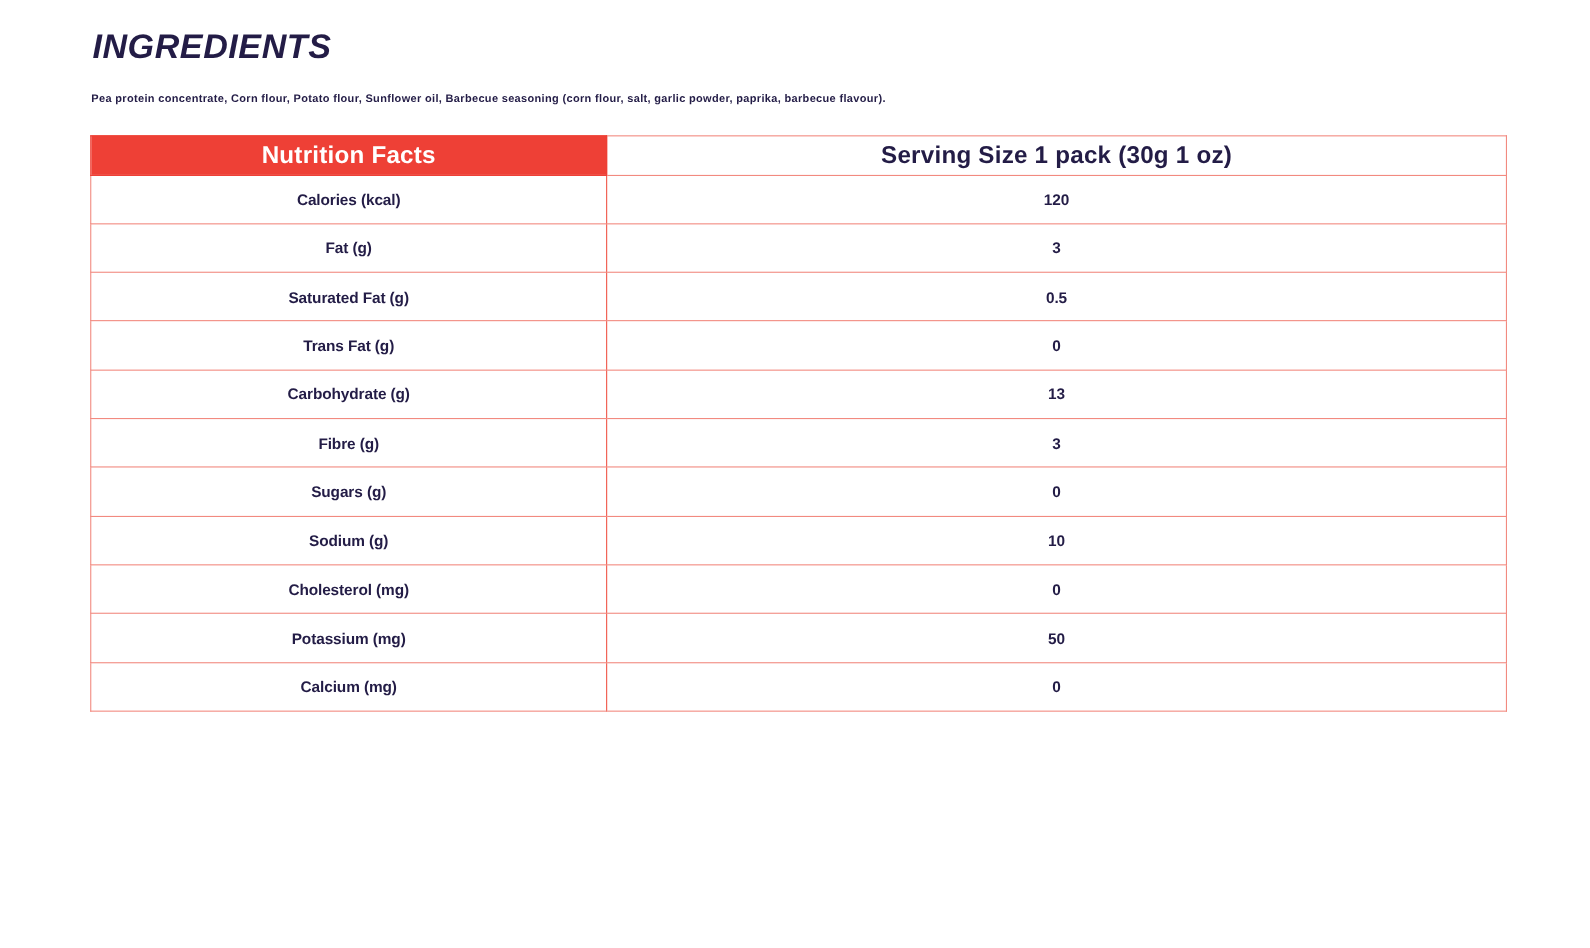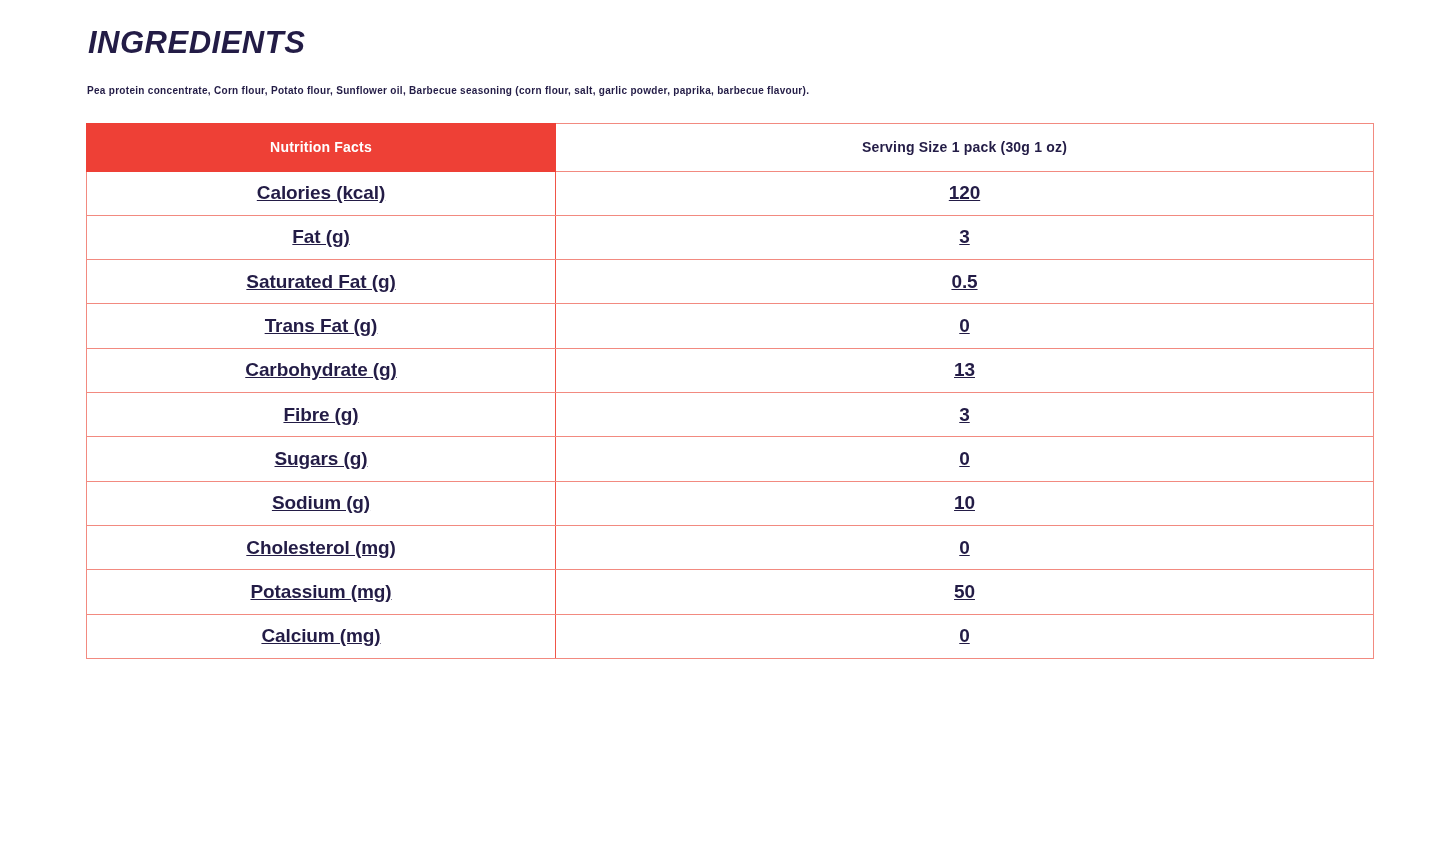--- a/index.html
+++ b/index.html
@@ -5,21 +5,21 @@
   * { box-sizing: border-box; }
   html, body { margin: 0; padding: 0; }
   body {
     width: 1445px;
     height: 862px;
     background: #ffffff;
     font-family: "Liberation Sans", sans-serif;
     color: var(--text-navy, #231C46);
     overflow: hidden;
   }
-  .page { padding: 27px 0 0 86px; }
+  .page { padding: 27px 0 0 38px; margin-left: 44px; }
 
   .title {
     margin: 0 0 0 2px;
     font-size: 31px;
     line-height: 1.05;
     font-weight: bold;
     font-style: italic;
     letter-spacing: 0.5px;
     color: var(--text-navy, #231C46);
   }
@@ -44,34 +44,33 @@
 
   .ntable th, .ntable td {
     border: 1px solid var(--border-mid, #F28A80);
     padding: 0;
     text-align: center;
     vertical-align: middle;
     font-weight: bold;
     color: var(--text-navy, #231C46);
   }
   .ntable thead th {
-    height: 48px;
-    font-size: 14px;
+    height: 36px;
+    font-size: 22px;
     letter-spacing: 0.2px;
   }
   .ntable thead th.nf-cell {
     background: var(--accent-red, #EE4036);
     color: #ffffff;
     border-color: var(--accent-red, #EE4036);
   }
   .ntable tbody td {
     height: 44.3px;
-    font-size: 19px;
+    font-size: 14px;
     letter-spacing: -0.1px;
-    text-decoration: underline;
   }
   
   .ntable th:first-child, .ntable td:first-child {
     border-right-color: var(--border-dark, #F05548);
   }
 </style>
 </head>
 <body>
 
 <div class="page">

